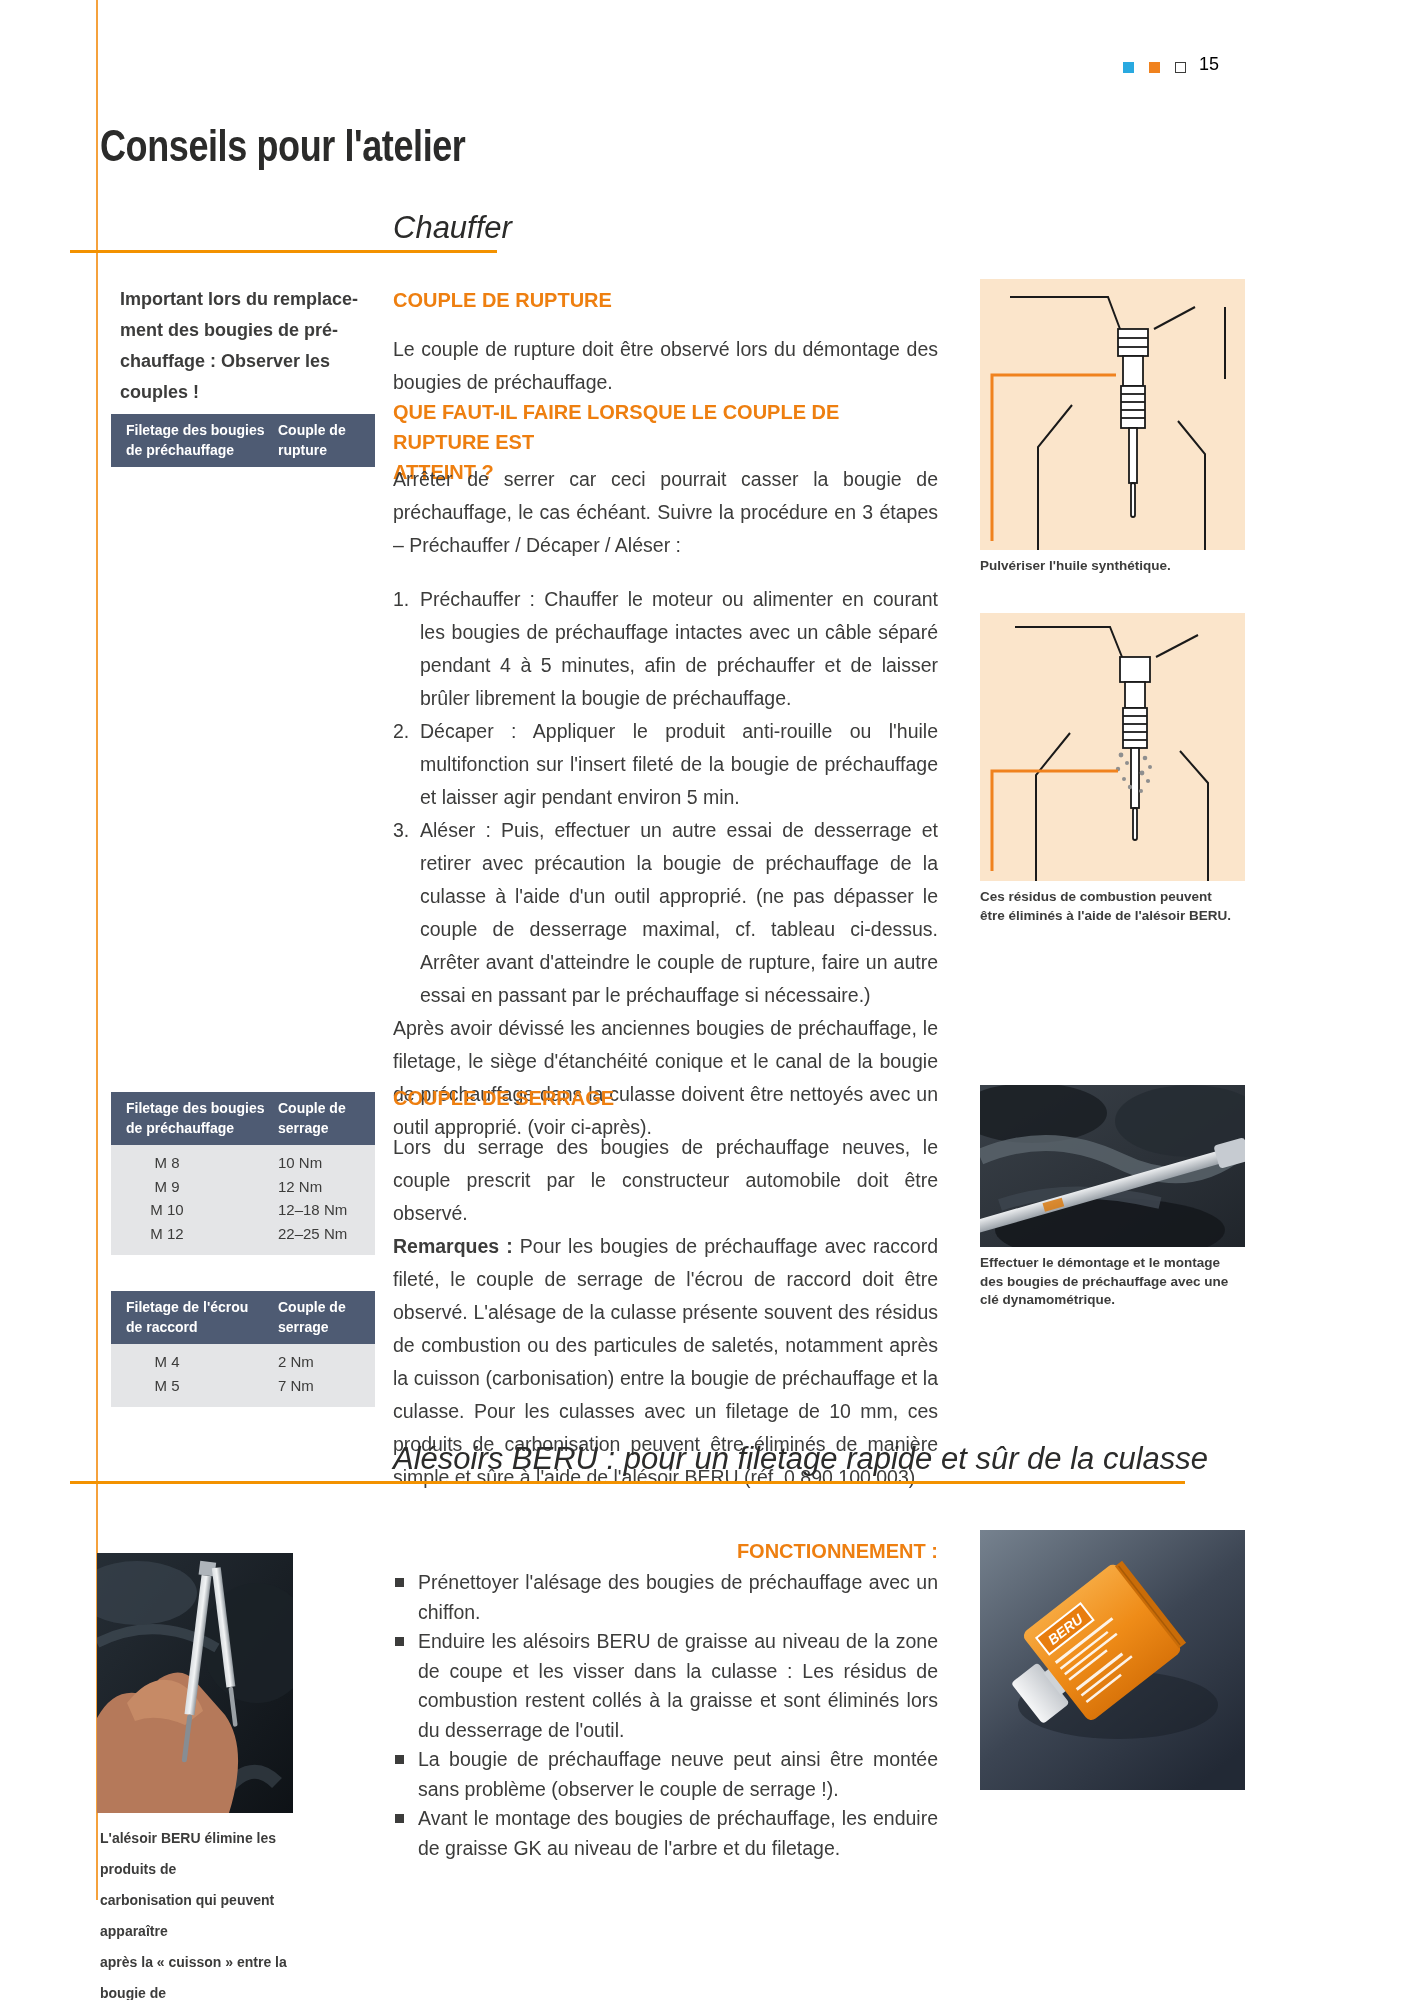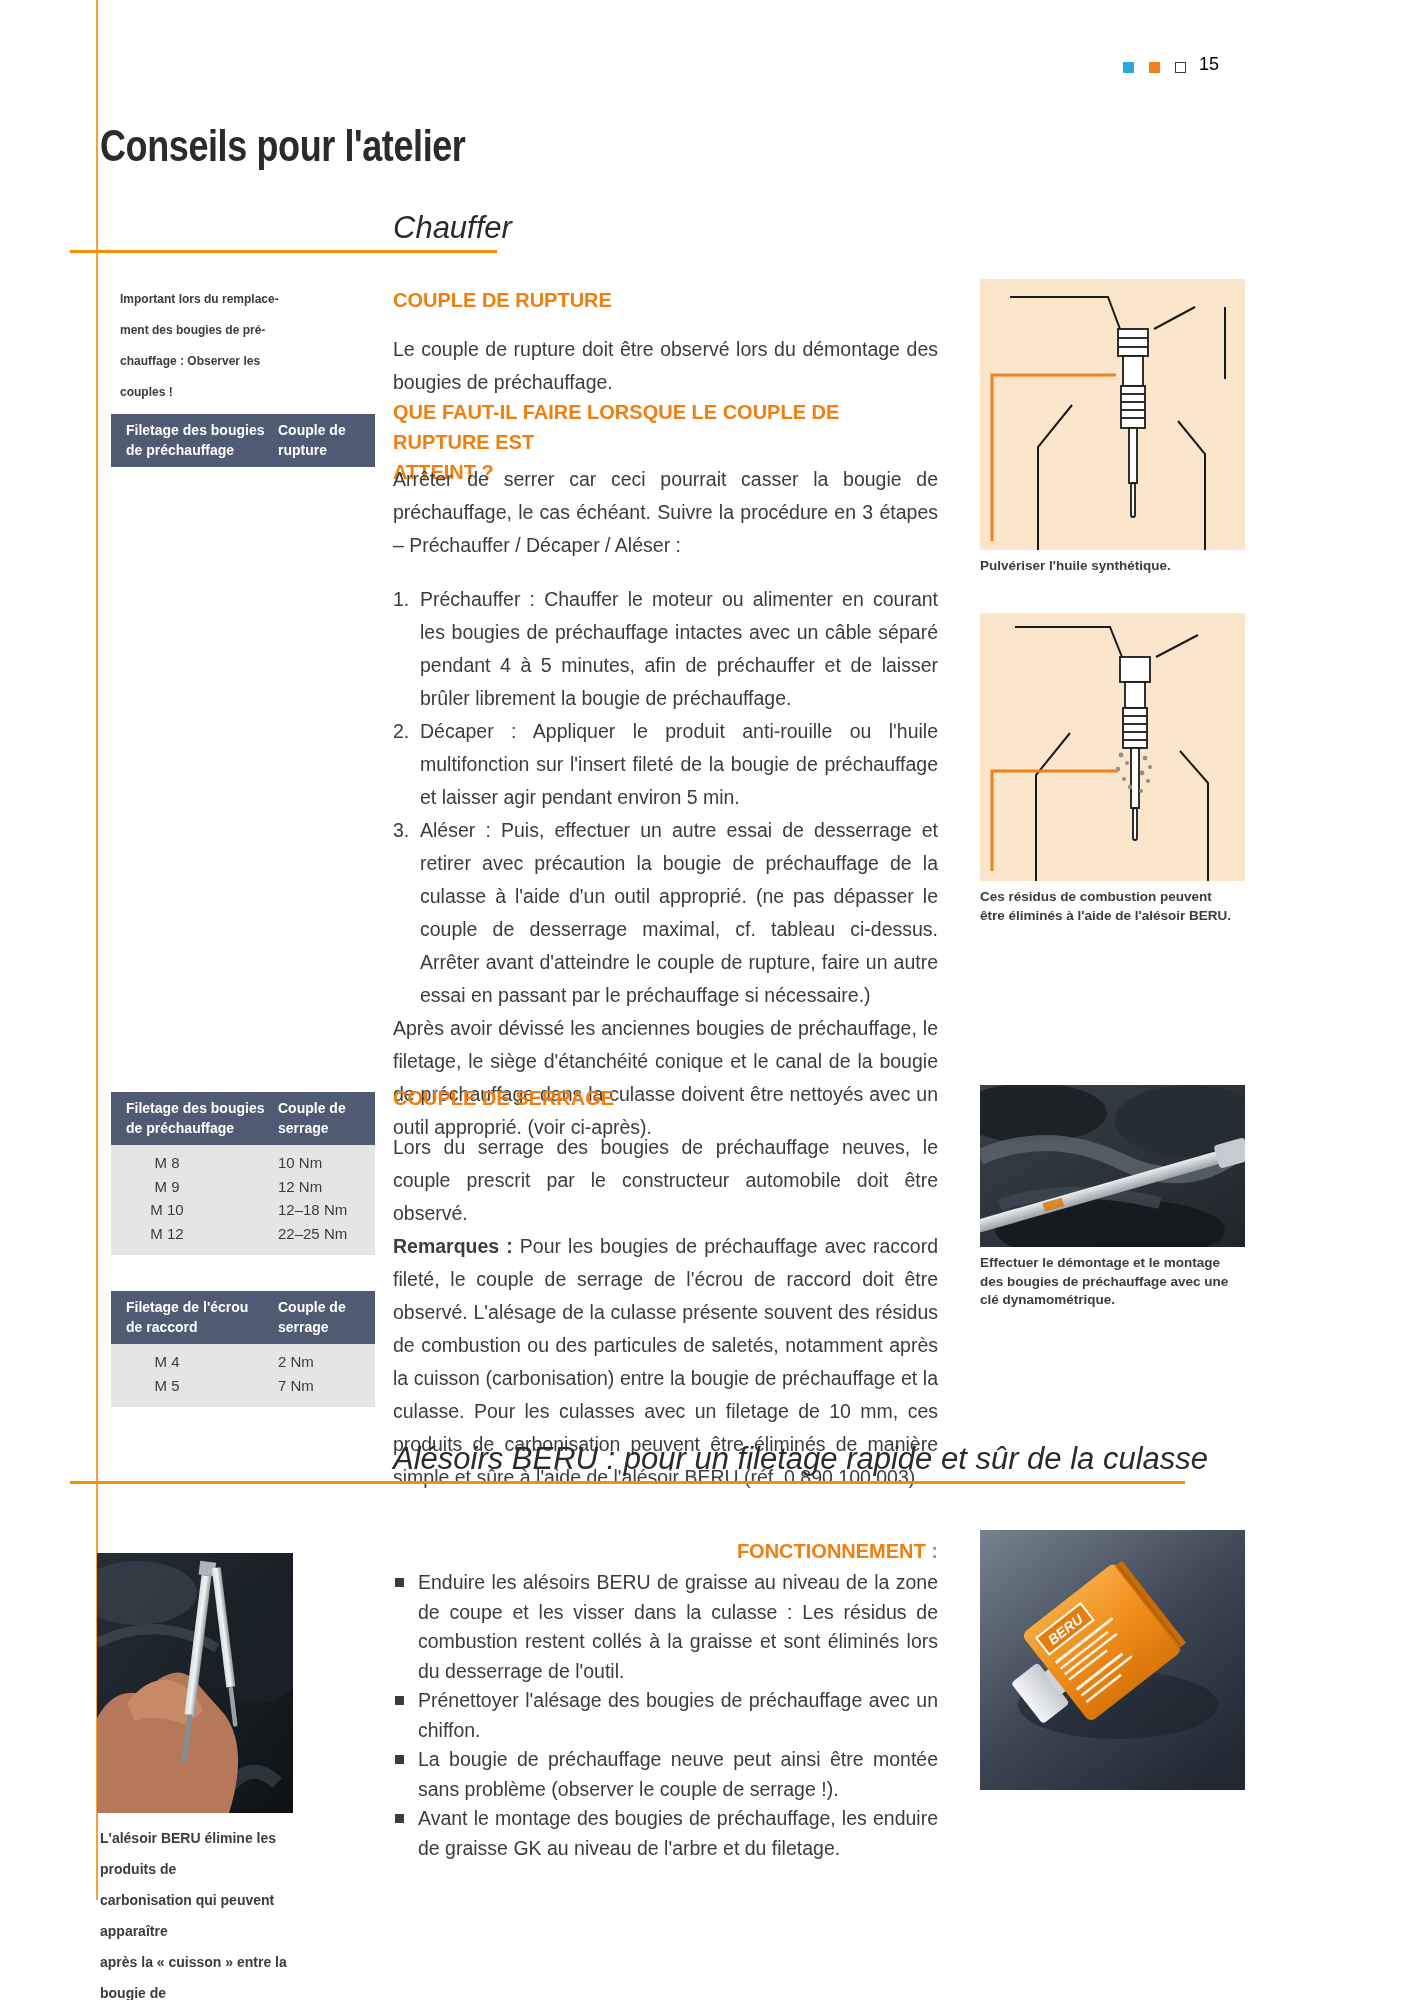--- a/index.html
+++ b/index.html
@@ -23,21 +23,21 @@
   
   .title{position:absolute;left:100px;top:120px;font-size:45px;font-weight:bold;color:#2B2B2A;
          letter-spacing:-0.5px;transform:scaleX(0.8);transform-origin:left top;white-space:nowrap;margin:0;}
   .sec-h{position:absolute;font-size:31px;font-style:italic;font-weight:normal;color:#2B2B2A;margin:0;white-space:nowrap;}
   .couples-h{left:393px;top:210px;}
   .alesoirs-h{left:393px;top:1441px;}
   .orange-h{position:absolute;left:393px;width:545px;font-size:20px;font-weight:bold;color:#EE7F10;
             line-height:30px;margin:0;}
 
   
-  .side-note{position:absolute;left:120px;top:284px;width:268px;font-size:12px;font-weight:bold;
+  .side-note{position:absolute;left:120px;top:284px;width:268px;font-size:18px;font-weight:bold;
              line-height:31px;color:#3C3C3B;}
 
   
   .tbl{position:absolute;left:103px;width:264px;font-size:15px;padding-left:8px;}
   .tbl-head{display:flex;background:#4E5B73;color:#ffffff;font-weight:bold;line-height:19.5px;
             padding:7px 0 7px 0;font-size:14px;}
   .tbl-head .c1{width:167px;box-sizing:border-box;padding-left:15px;}
   .tbl-head .c2{width:97px;}
   .tbl-body{background:#E4E5E7;padding:6px 0 10px 0;}
   .trow{display:flex;line-height:23.5px;}
@@ -283,25 +283,25 @@
 clé dynamométrique.</div>
 
   <div class="hrule hr2"></div>
   <h2 class="sec-h alesoirs-h">Alésoirs BERU : pour un filetage rapide et sûr de la culasse</h2>
 
   <h3 class="orange-h fonct-title">FONCTIONNEMENT :</h3>
 
   <ul class="bullets">
     <li>
       <span class="bullet-sq"></span>
-      <span class="bullet-text">Enduire les alésoirs BERU de graisse au niveau de la zone de coupe et les visser dans la culasse : Les résidus de combustion restent collés à la graisse et sont éliminés lors du desserrage de l'outil.</span>
+      <span class="bullet-text">Prénettoyer l'alésage des bougies de préchauffage avec un chiffon.</span>
     </li>
     <li>
       <span class="bullet-sq"></span>
-      <span class="bullet-text">Prénettoyer l'alésage des bougies de préchauffage avec un chiffon.</span>
+      <span class="bullet-text">Enduire les alésoirs BERU de graisse au niveau de la zone de coupe et les visser dans la culasse : Les résidus de combustion restent collés à la graisse et sont éliminés lors du desserrage de l'outil.</span>
     </li>
     <li>
       <span class="bullet-sq"></span>
       <span class="bullet-text">La bougie de préchauffage neuve peut ainsi être montée sans problème (observer le couple de serrage !).</span>
     </li>
     <li>
       <span class="bullet-sq"></span>
       <span class="bullet-text">Avant le montage des bougies de préchauffage, les enduire de graisse GK au niveau de l'arbre et du filetage.</span>
     </li>
   </ul>

